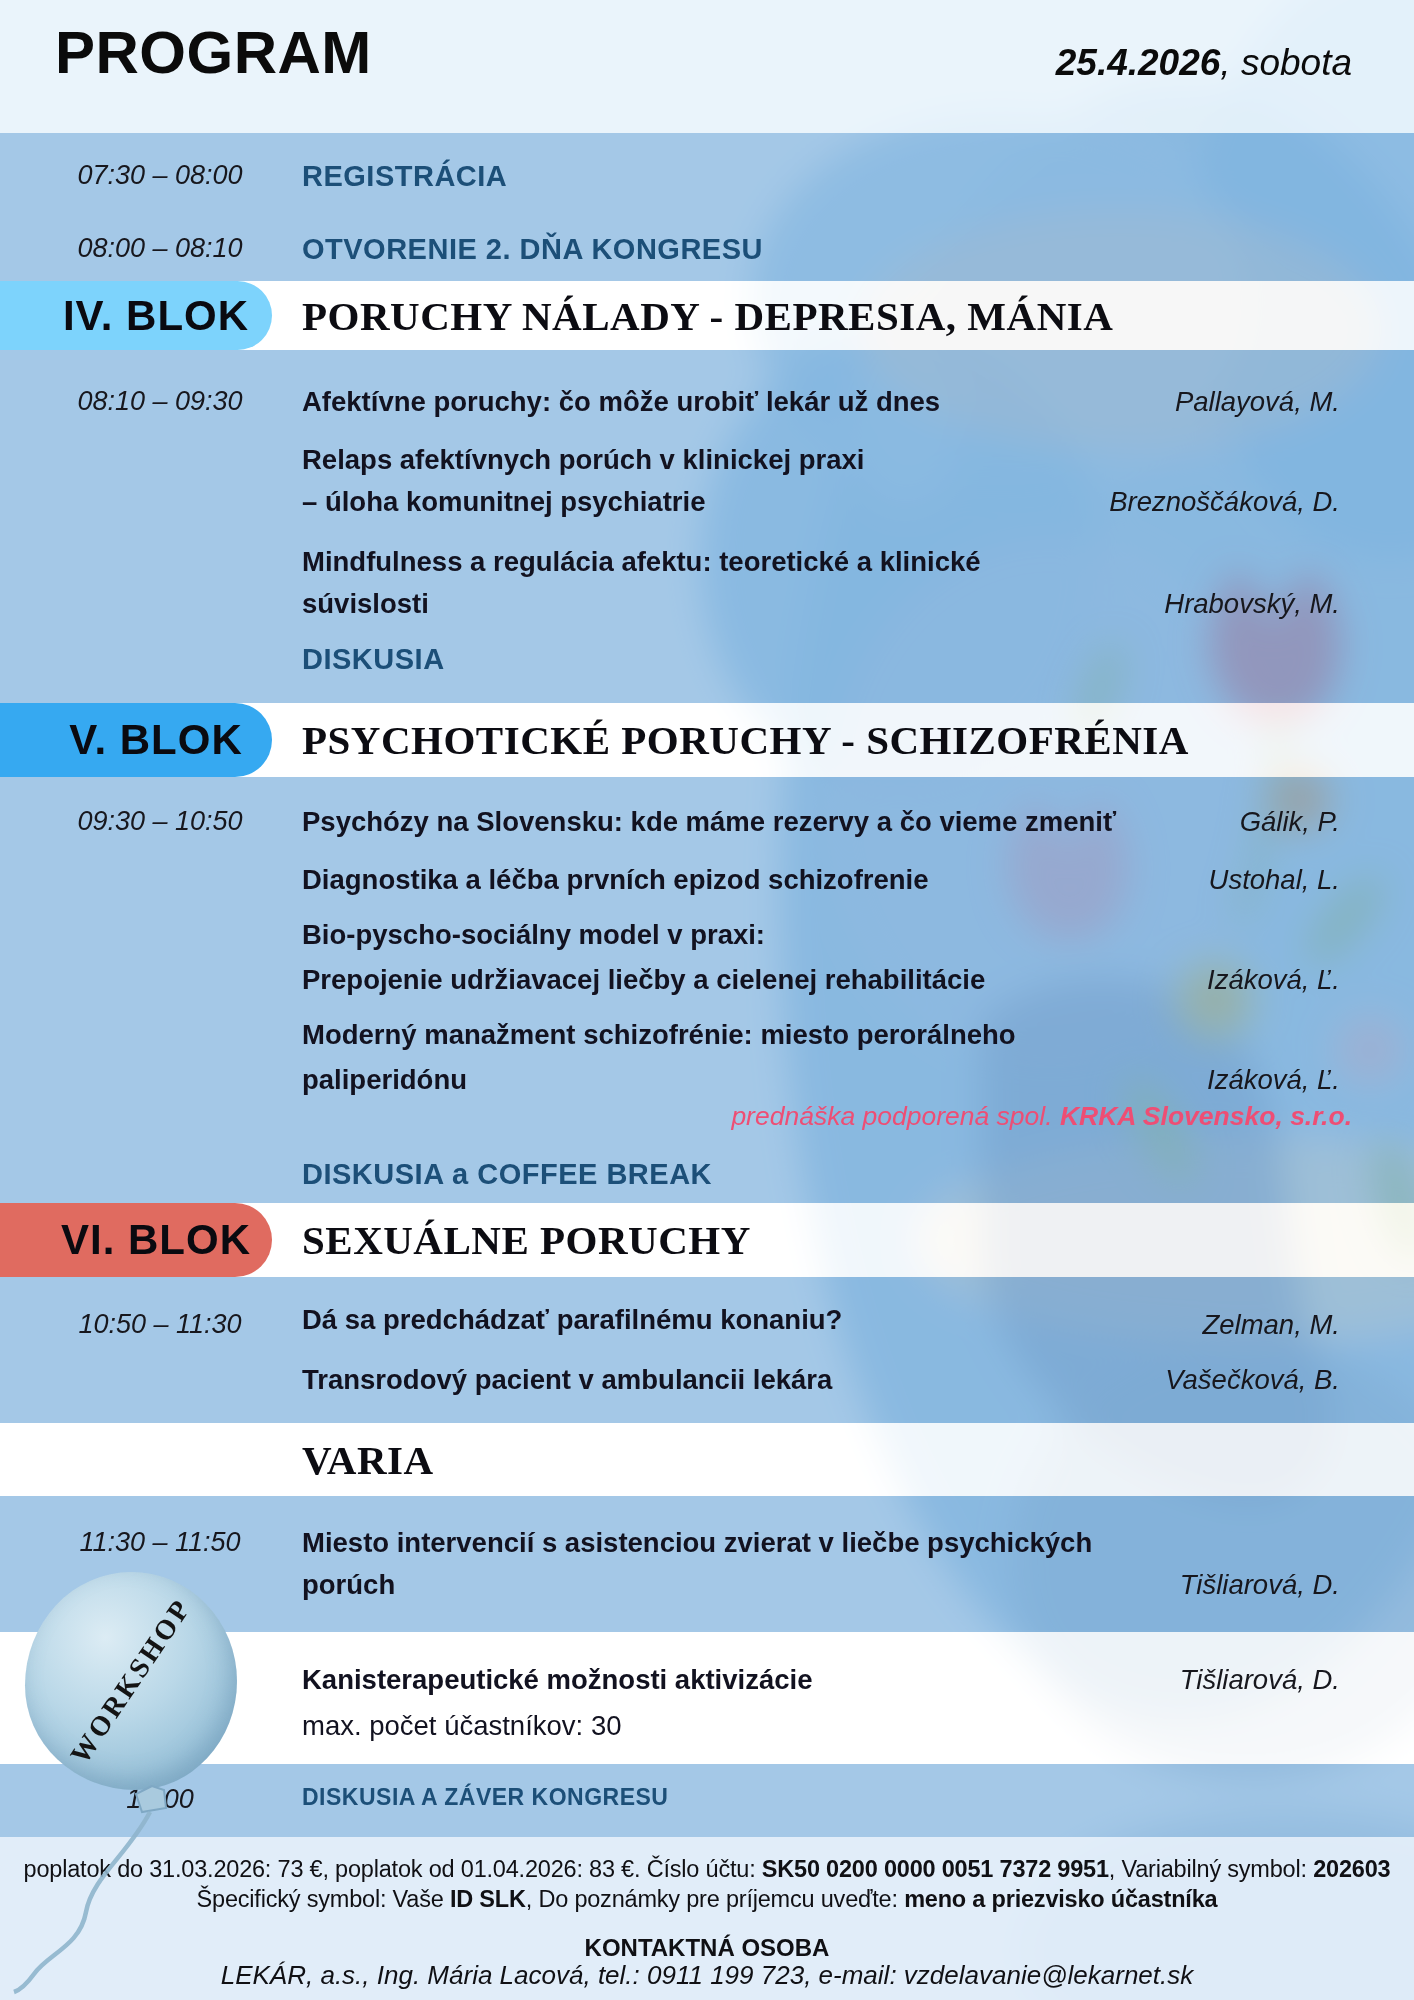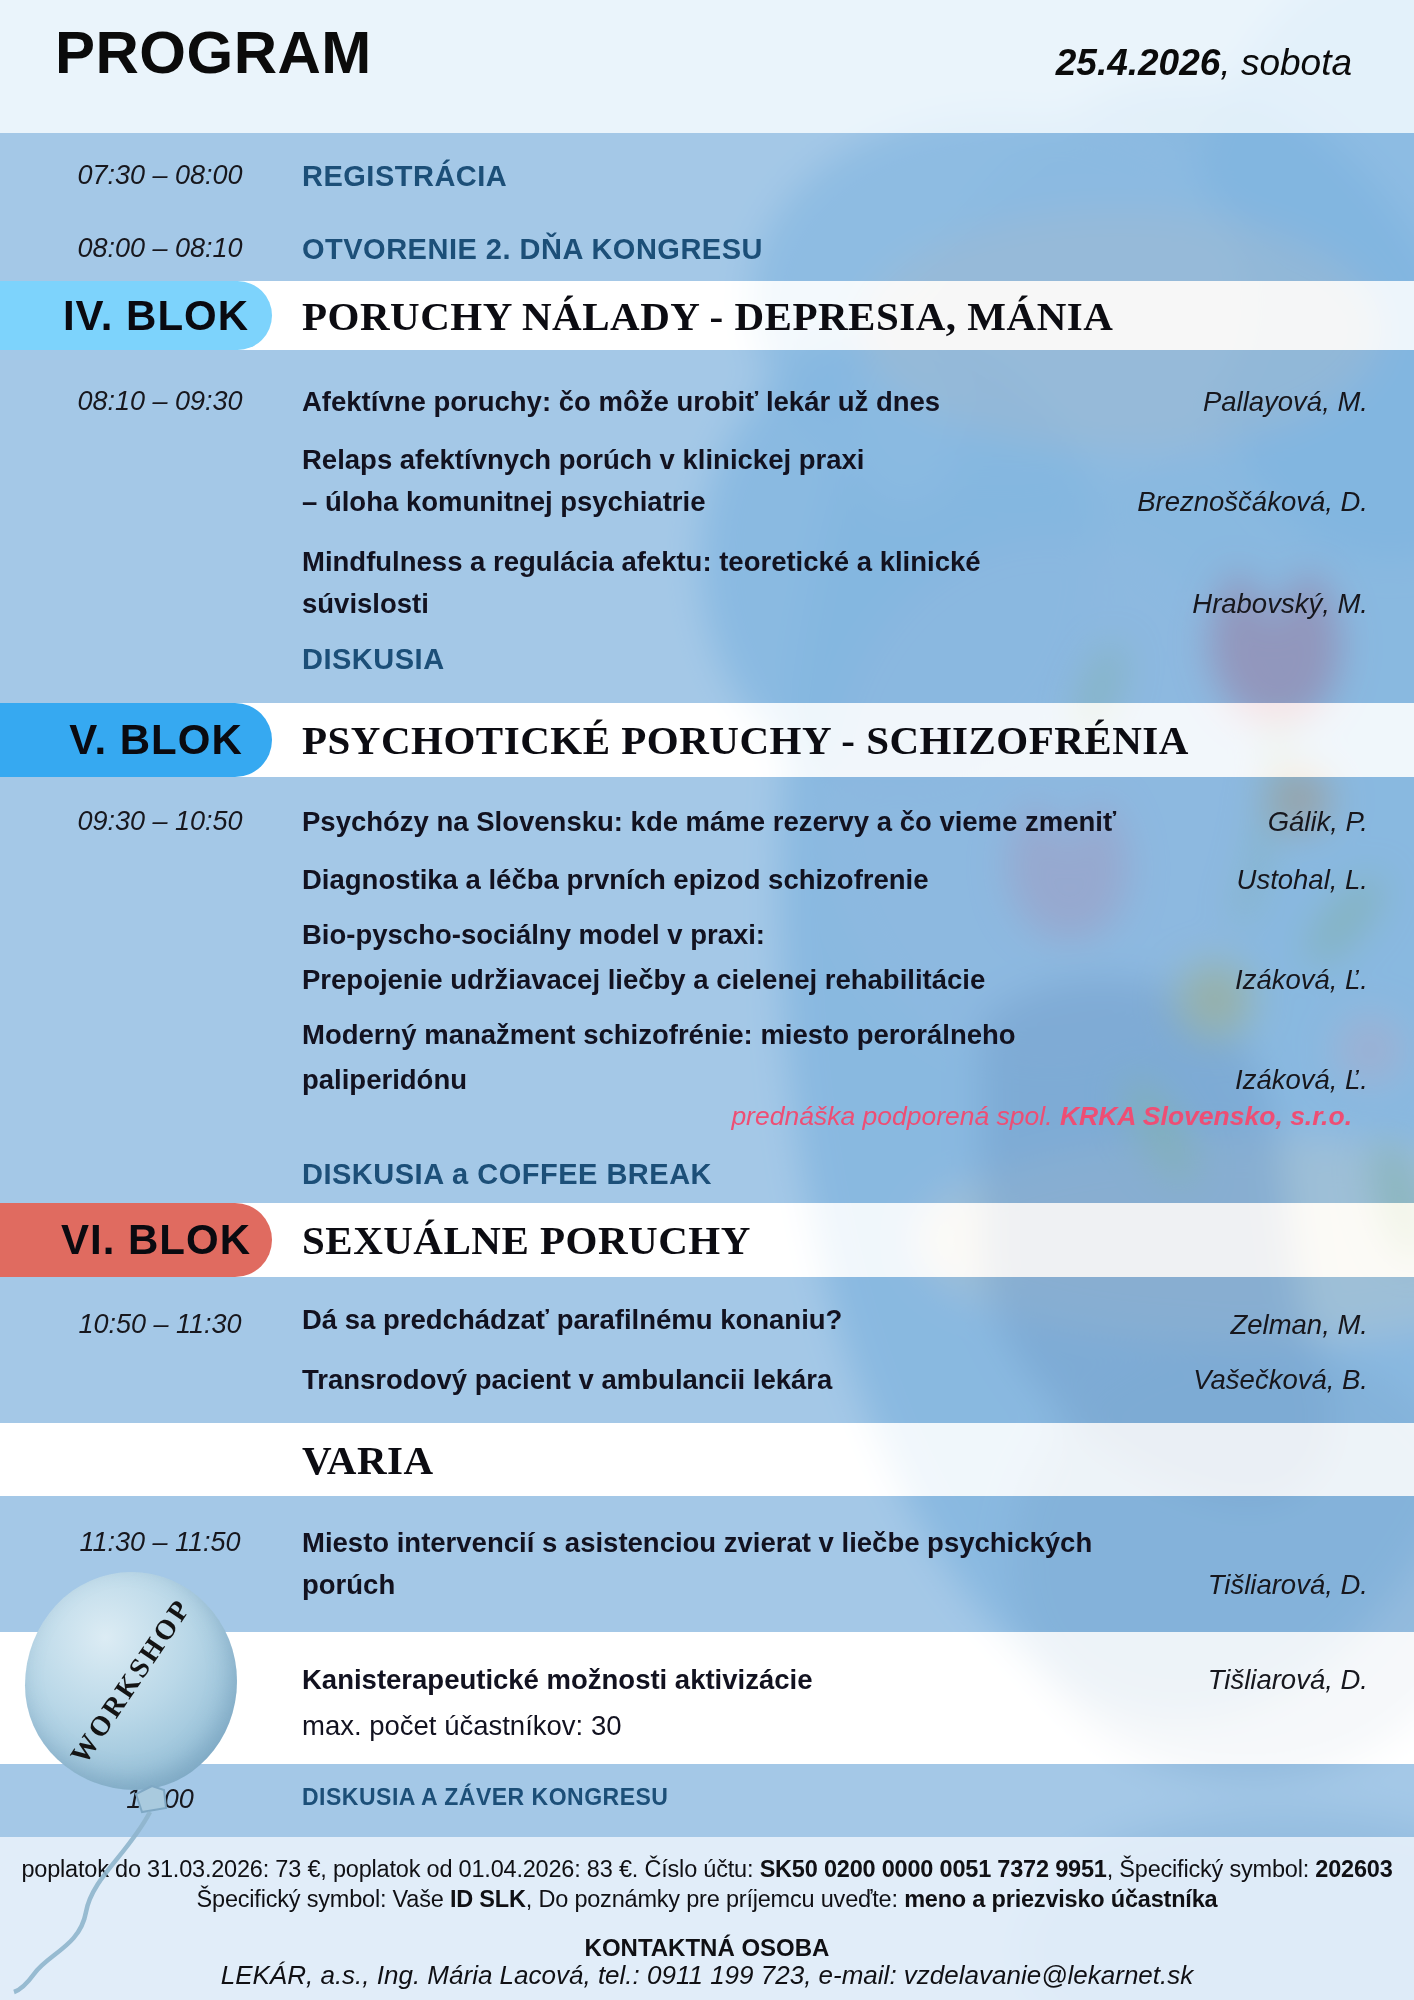--- a/index.html
+++ b/index.html
@@ -37,21 +37,21 @@
   #pill-vi{background:#e06b60;}
   .bandtitle{position:absolute;left:302px;top:50%;transform:translateY(-50%);
         font-family:"Liberation Serif",serif;font-weight:bold;font-size:41px;
         color:#0c0c12;letter-spacing:0.5px;white-space:nowrap;}
 
   
   .time{position:absolute;left:60px;width:200px;text-align:center;
         font-style:italic;font-size:27px;color:#17171d;z-index:2;white-space:nowrap;}
   .ttl{position:absolute;left:302px;font-weight:bold;font-size:27.5px;
         color:#121220;z-index:2;white-space:nowrap;}
-  .sp{position:absolute;right:46px;font-style:italic;font-size:27.5px;
+  .sp{position:absolute;right:74px;font-style:italic;font-size:27.5px;
         color:#17171d;z-index:2;white-space:nowrap;}
   .lbl{position:absolute;left:302px;font-weight:bold;font-size:29px;
         color:#1c4f78;z-index:2;letter-spacing:0.5px;white-space:nowrap;}
   .note{position:absolute;right:62px;font-style:italic;font-size:26.5px;
         color:#ee4e74;z-index:2;white-space:nowrap;}
   .note .nb{font-weight:bold;}
   .plain{font-weight:normal;}
 
   
   .pagetitle{position:absolute;left:55px;top:18px;font-weight:bold;font-size:60px;
@@ -244,21 +244,21 @@
 
   <div id="balloon">
     <span class="wtxt">WORKSHOP</span>
   </div>
   <svg id="string" width="260" height="222" viewBox="0 0 260 222">
     <path d="M 152 8 L 136 16 L 142 34 L 166 30 L 164 12 Z" fill="#a9cade" stroke="#7fa8c4" stroke-width="2"></path>
     <path d="M 150 34 C 128 76 92 100 86 134 C 80 168 48 176 34 196 C 26 207 20 212 14 214" fill="none" stroke="#8fb5cc" stroke-width="4.5" opacity="0.9"></path>
   </svg>
 
   <div class="fline" style="top:1856px">
-    <span>poplatok do 31.03.2026: 73 €, poplatok od 01.04.2026: 83 €. Číslo účtu: </span><span class="fb">SK50 0200 0000 0051 7372 9951</span><span>, Špecifický symbol: </span><span class="fb">202603</span>
+    <span>poplatok do 31.03.2026: 73 €, poplatok od 01.04.2026: 83 €. Číslo účtu: </span><span class="fb">SK50 0200 0000 0051 7372 9951</span><span>, Variabilný symbol: </span><span class="fb">202603</span>
   </div>
   <div class="fline" style="top:1886px">
     <span>Špecifický symbol: Vaše </span><span class="fb">ID SLK</span><span>, Do poznámky pre príjemcu uveďte: </span><span class="fb">meno a priezvisko účastníka</span>
   </div>
   <div class="fhead" style="top:1934px">KONTAKTNÁ OSOBA</div>
   <div class="fcontact" style="top:1960px">LEKÁR, a.s., Ing. Mária Lacová, tel.: 0911 199 723, e-mail: vzdelavanie@lekarnet.sk</div>
 
 </div>
 
 </body></html>

